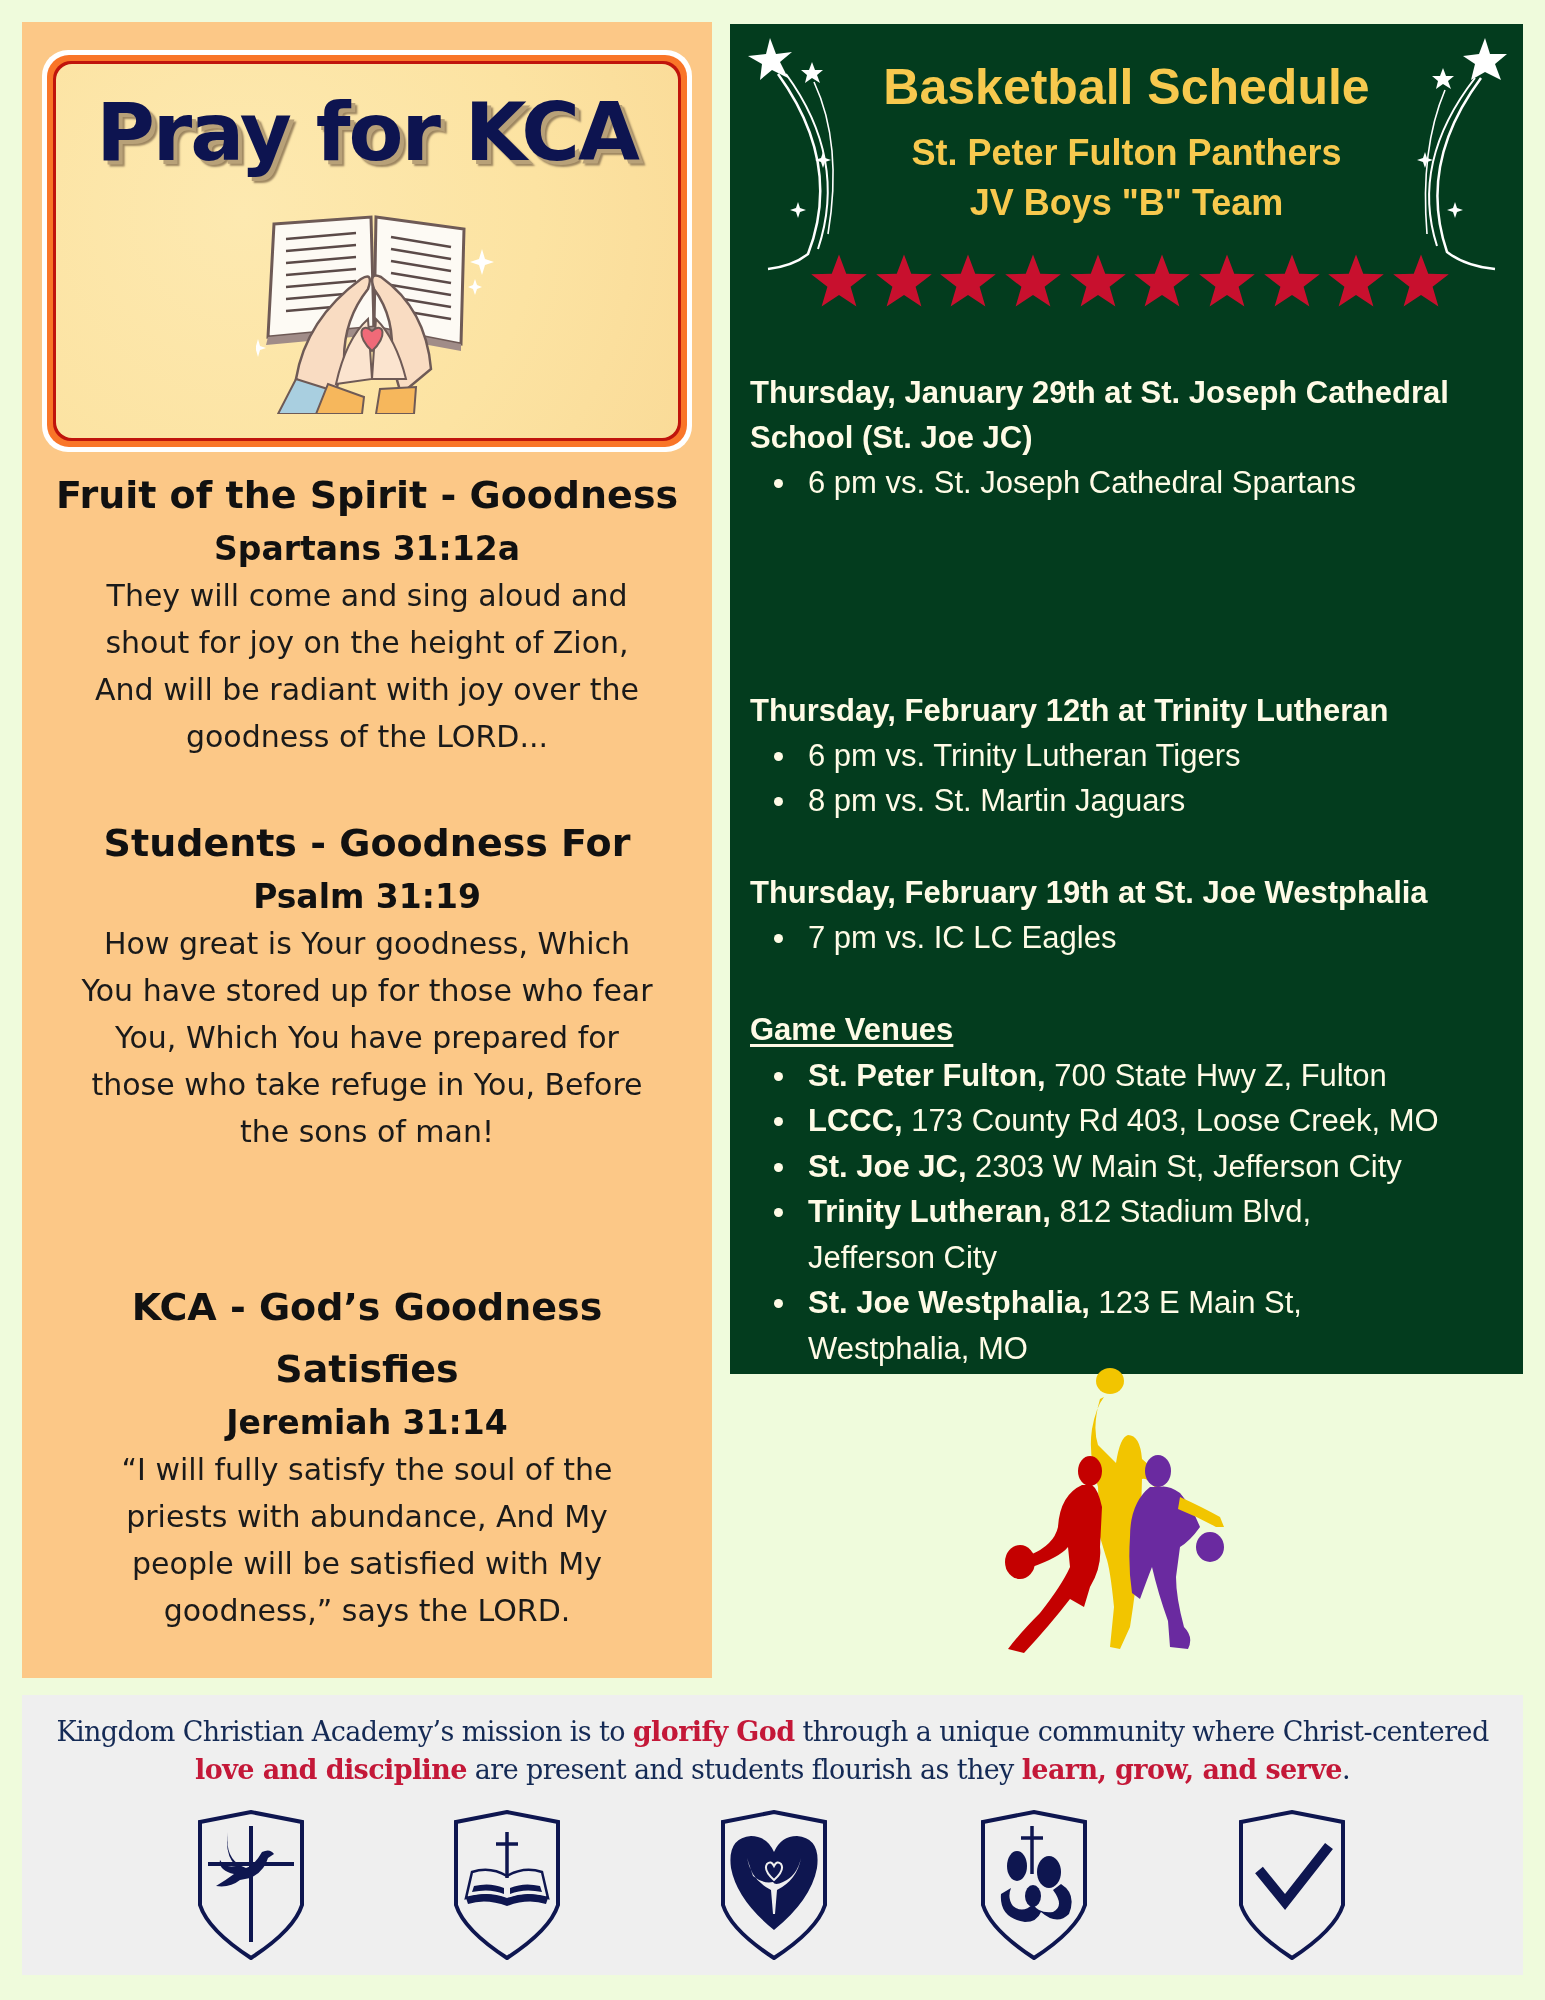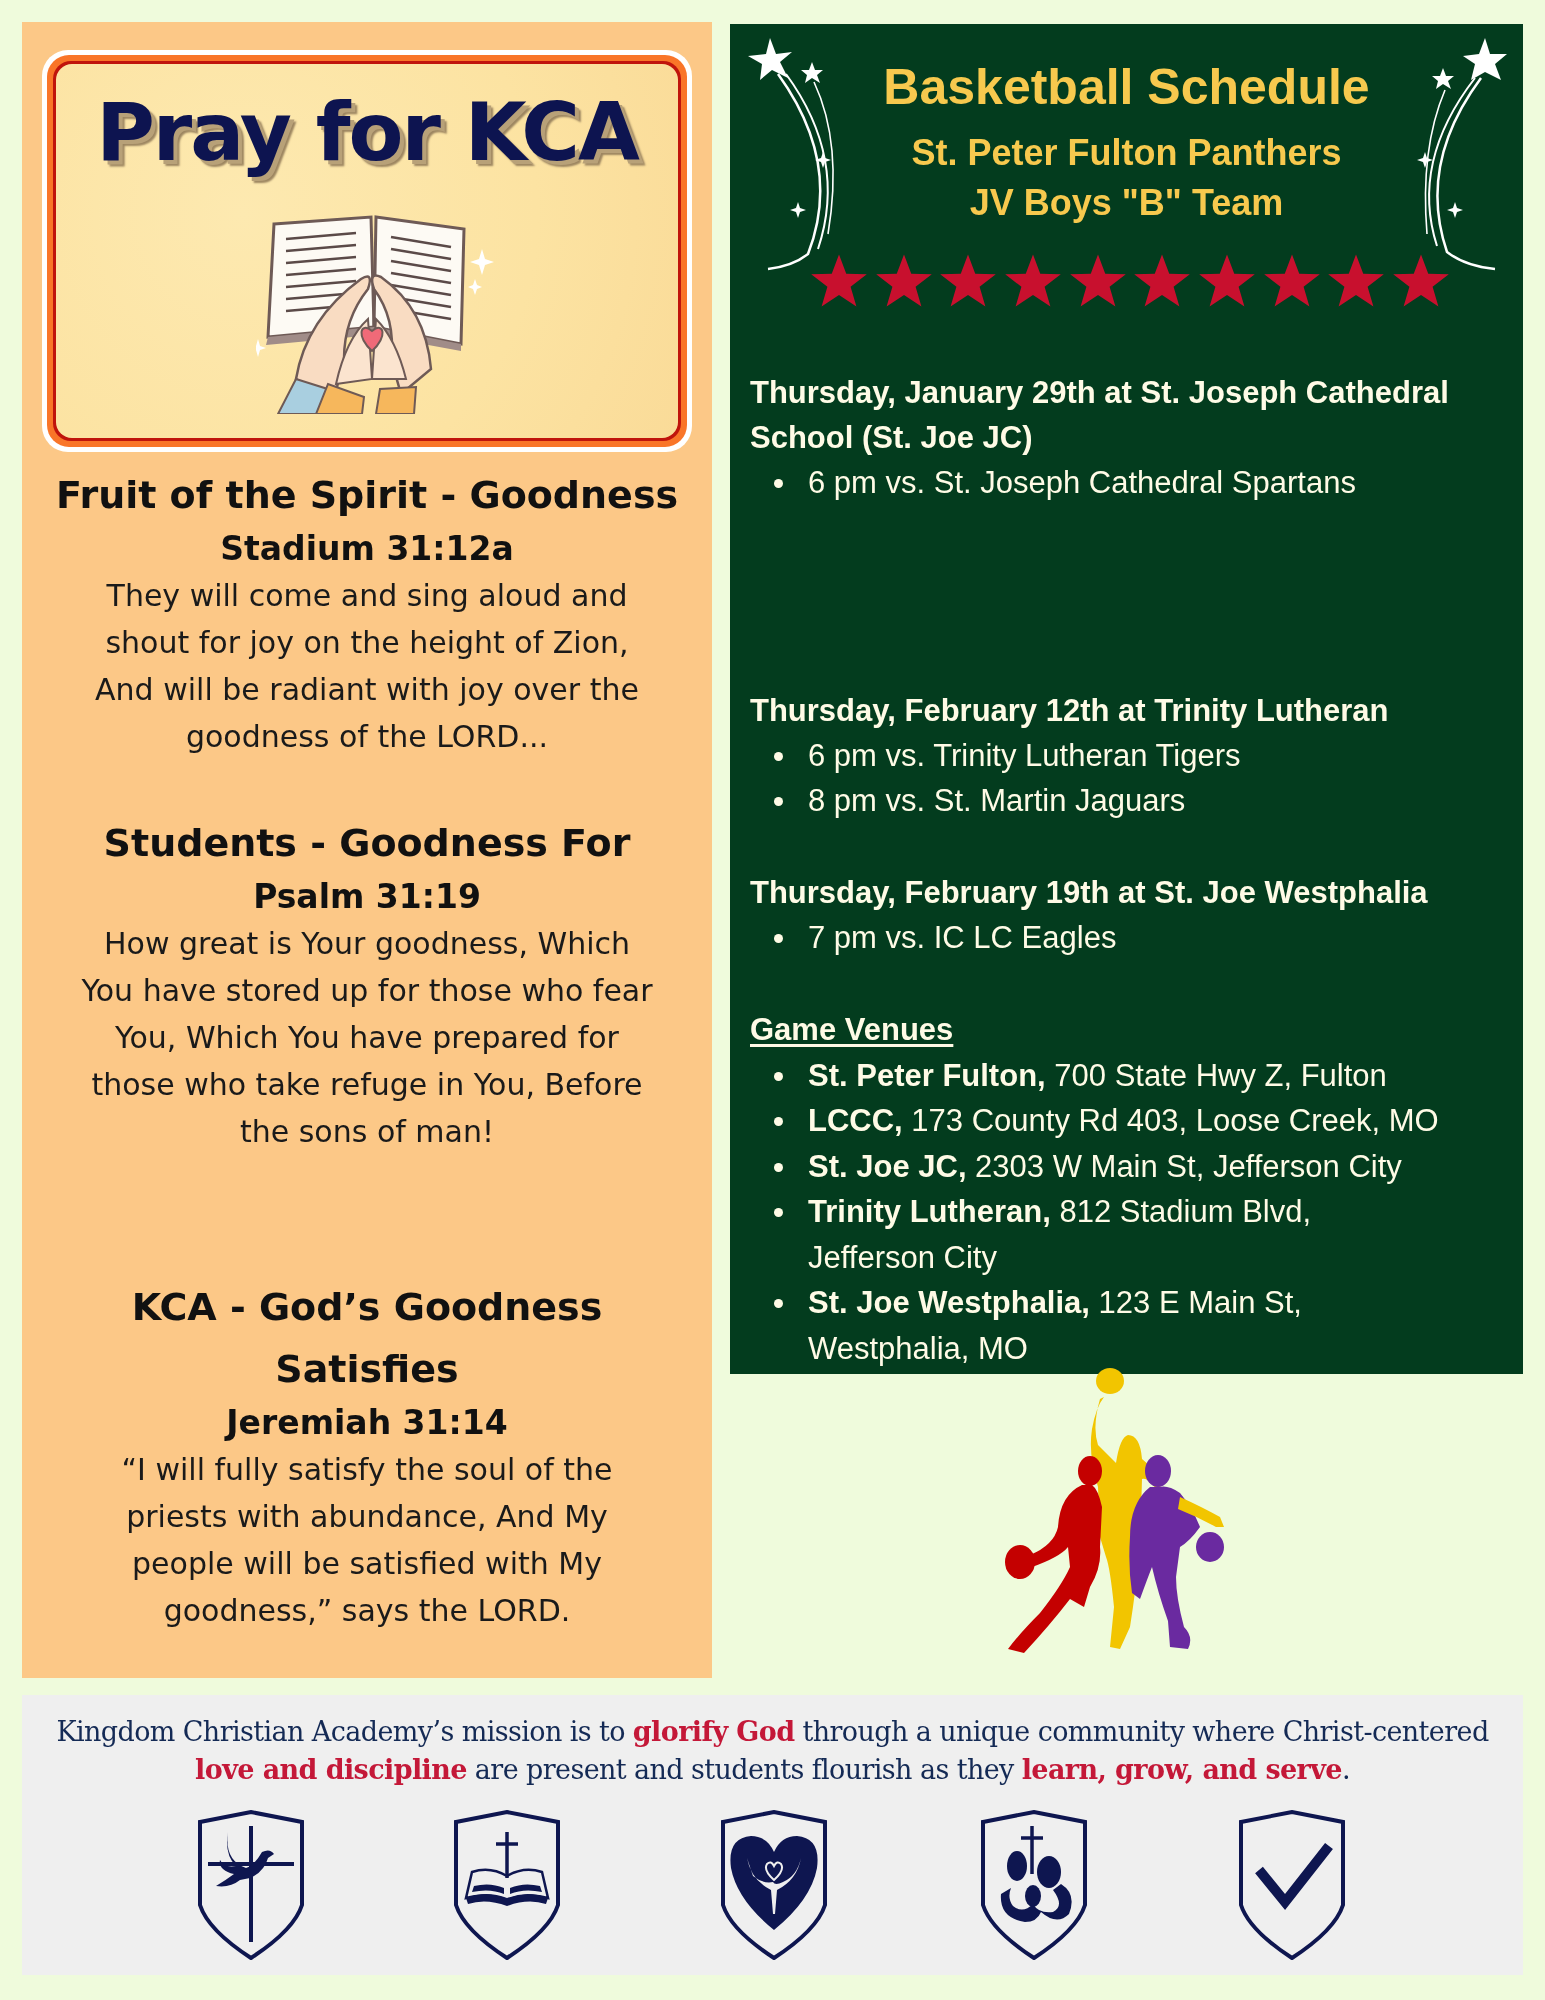--- a/index.html
+++ b/index.html
@@ -190,21 +190,21 @@
         <path d="M219 70 L221 76 L226 78 L221 80 L219 86 L217 80 L212 78 L217 76 Z" fill="#fff"></path>
         <path d="M2 130 L4 137 L10 139 L4 141 L2 148 L0 141 L-6 139 L0 137 Z" fill="#fff"></path>
       </svg>
     </div>
         </div>
       </div>
   </div>
 
   <div class="verse-block" style="top:442px;">
     <div class="verse-heading">Fruit of the Spirit - Goodness</div>
-    <div class="verse-ref">Stadium 31:12a</div>
+    <div class="verse-ref">Spartans 31:12a</div>
     <div class="verse-text">
       <div>They will come and sing aloud and</div>
       <div>shout for joy on the height of Zion,</div>
       <div>And will be radiant with joy over the</div>
       <div>goodness of the LORD...</div>
     </div>
   </div>
 
   <div class="verse-block" style="top:790px;">
     <div class="verse-heading">

